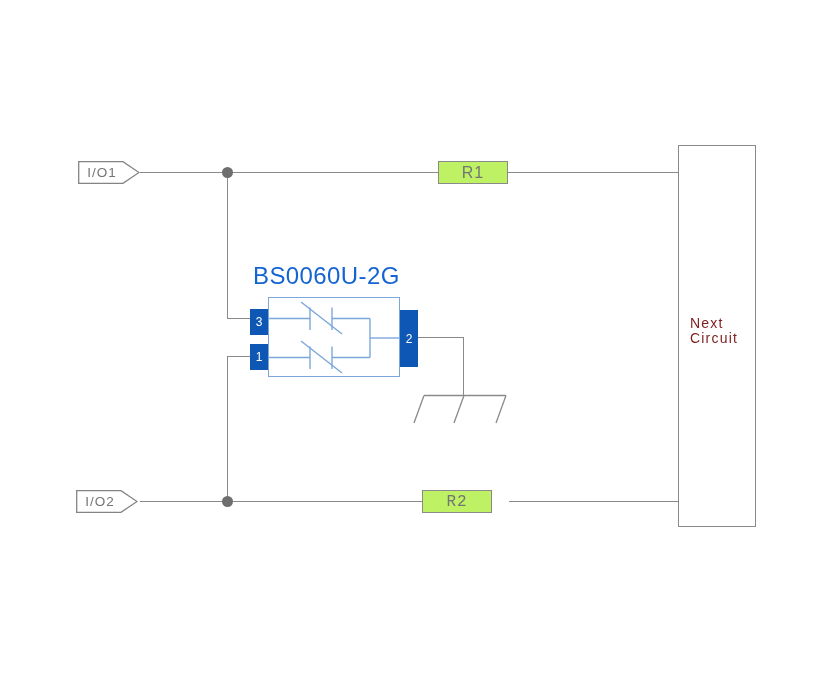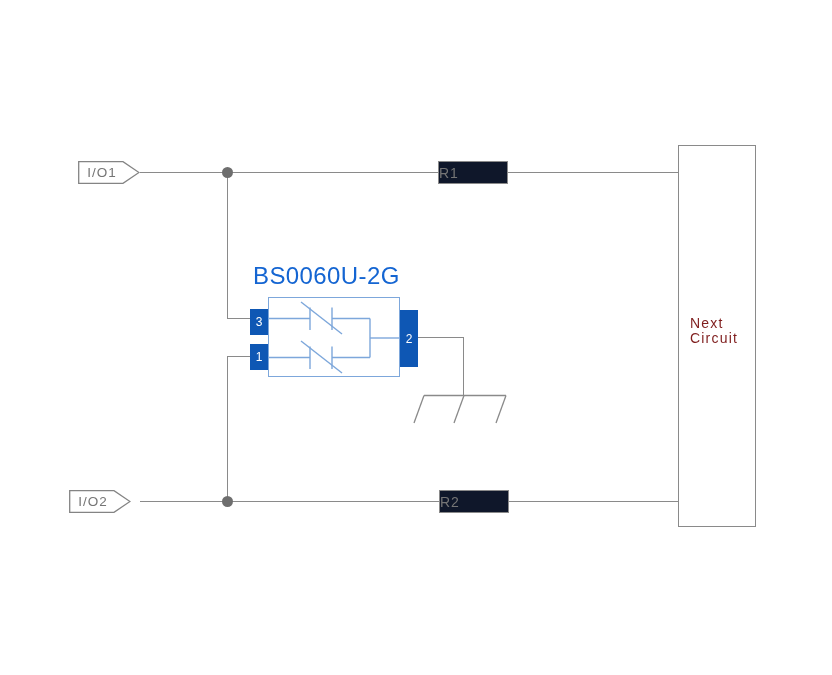--- a/index.html
+++ b/index.html
@@ -16,22 +16,22 @@
   
   .flag{position:absolute;width:62px;height:23px;}
   .flag svg{position:absolute;left:0;top:0;}
   .flag .lbl{
     position:absolute;left:0;top:0;width:48px;height:23px;line-height:23px;
     text-align:center;font-size:13.5px;color:#757575;letter-spacing:1px;
   }
   
   .rbox{
     position:absolute;width:70px;height:23px;border:1.4px solid #8a8a8a;
-    background:#0f172a;box-sizing:border-box;display:flex;align-items:center;
-    font-size:14px;color:#757575;letter-spacing:1px;
+    background:#bef264;box-sizing:border-box;display:flex;align-items:center;
+    justify-content:center;font-size:16px;color:#757575;letter-spacing:1px;
   }
   
   .next-box{
     position:absolute;left:678px;top:145px;width:78px;height:382px;
     border:1.4px solid #8a8a8a;background:#ffffff;box-sizing:border-box;
   }
   .next-text{
     position:absolute;left:690px;top:316px;font-size:14px;line-height:15px;
     color:#7f1d1d;letter-spacing:1.2px;
   }
@@ -74,31 +74,31 @@
   <div class="dot" style="left:222px;top:167px;"></div>
   <div class="dot" style="left:222px;top:496px;"></div>
 
   <div class="flag" style="left:78px;top:161px;">
     <svg width="62" height="23" viewBox="0 0 62 23">
       <polygon points="0.7,0.7 45,0.7 61,11.5 45,22.3 0.7,22.3" fill="#ffffff" stroke="#848484" stroke-width="1.3"></polygon>
     </svg>
     <span class="lbl">I/O1</span>
   </div>
 
-  <div class="flag" style="left:69px;top:490px;">
+  <div class="flag" style="left:76px;top:490px;">
     <svg width="62" height="23" viewBox="0 0 62 23">
       <polygon points="0.7,0.7 45,0.7 61,11.5 45,22.3 0.7,22.3" fill="#ffffff" stroke="#848484" stroke-width="1.3"></polygon>
     </svg>
     <span class="lbl">I/O2</span>
   </div>
 
   <div class="rbox" style="left:438px;top:161px;">
     <span>R1</span>
   </div>
-  <div class="rbox" style="left:439px;top:490px;">
+  <div class="rbox" style="left:422px;top:490px;font-family:Liberation Mono, monospace;">
     <span>R2</span>
   </div>
 
   <div class="next-box"></div>
   <div class="next-text">
     <span>Next</span>
     <span>Circuit</span>
   </div>
 
   <div class="comp-title">BS0060U-2G</div>

